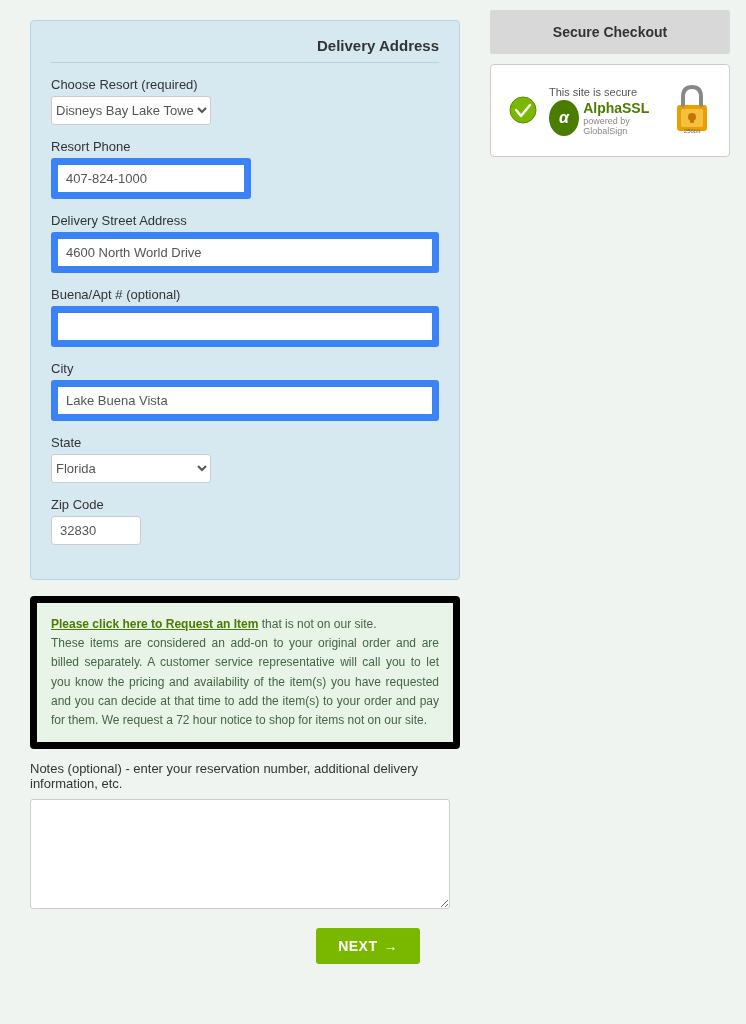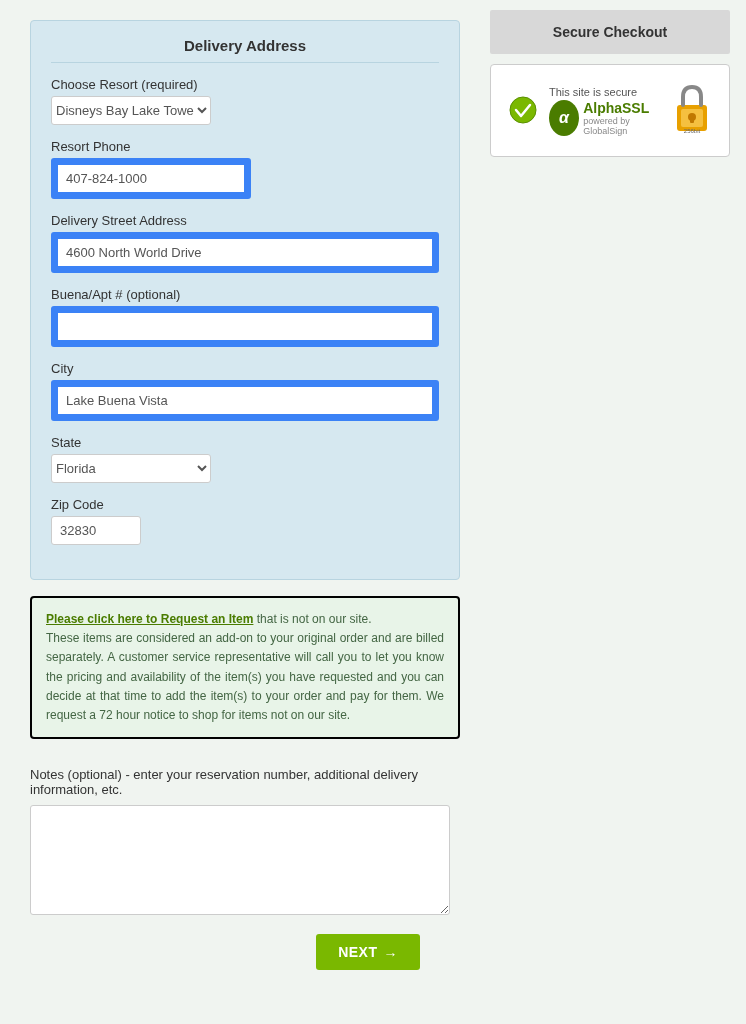--- a/index.html
+++ b/index.html
@@ -76,21 +76,21 @@
     
     .delivery-address-box {
       background: #d6e8f0;
       border: 1px solid #b8d4e0;
       border-radius: 4px;
       padding: 16px 20px 20px 20px;
       margin-bottom: 16px;
     }
 
     .delivery-address-title {
-      text-align: center;
+      text-align: right;
       font-weight: bold;
       font-size: 15px;
       color: #333;
       margin-bottom: 14px;
       padding-bottom: 8px;
       border-bottom: 1px solid #b8d4e0;
     }
 
     .form-group {
       margin-bottom: 14px;
@@ -130,24 +130,24 @@
       border: 1px solid #ccc;
       border-radius: 3px;
       font-size: 13px;
       background: #fff;
       color: #555;
     }
 
     
     .info-box {
       background: #e8f4e8;
-      border: 2px solid #000000;
+      border: 7px solid #000000;
       border-radius: 4px;
       padding: 12px 14px;
-      margin-bottom: 28px;
+      margin-bottom: 12px;
       font-size: 12px;
       color: #446644;
       line-height: 1.6;
       text-align: justify;
     }
 
     .info-box a {
       color: #4a7c00;
       font-weight: bold;
       text-decoration: underline;

